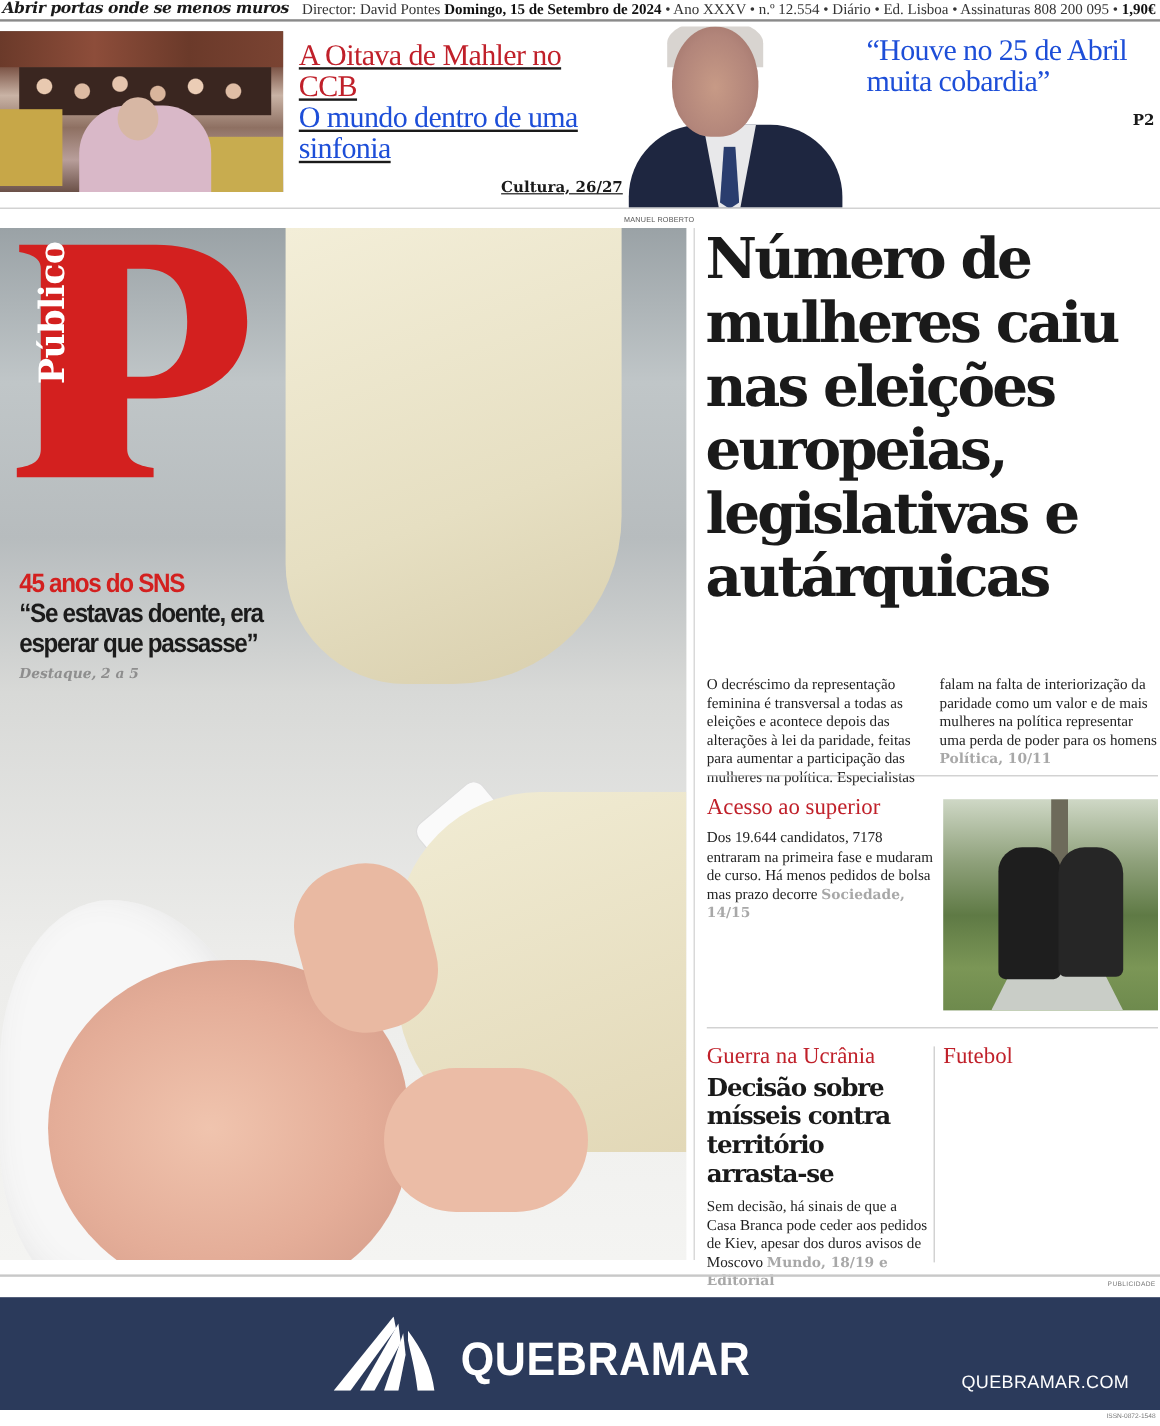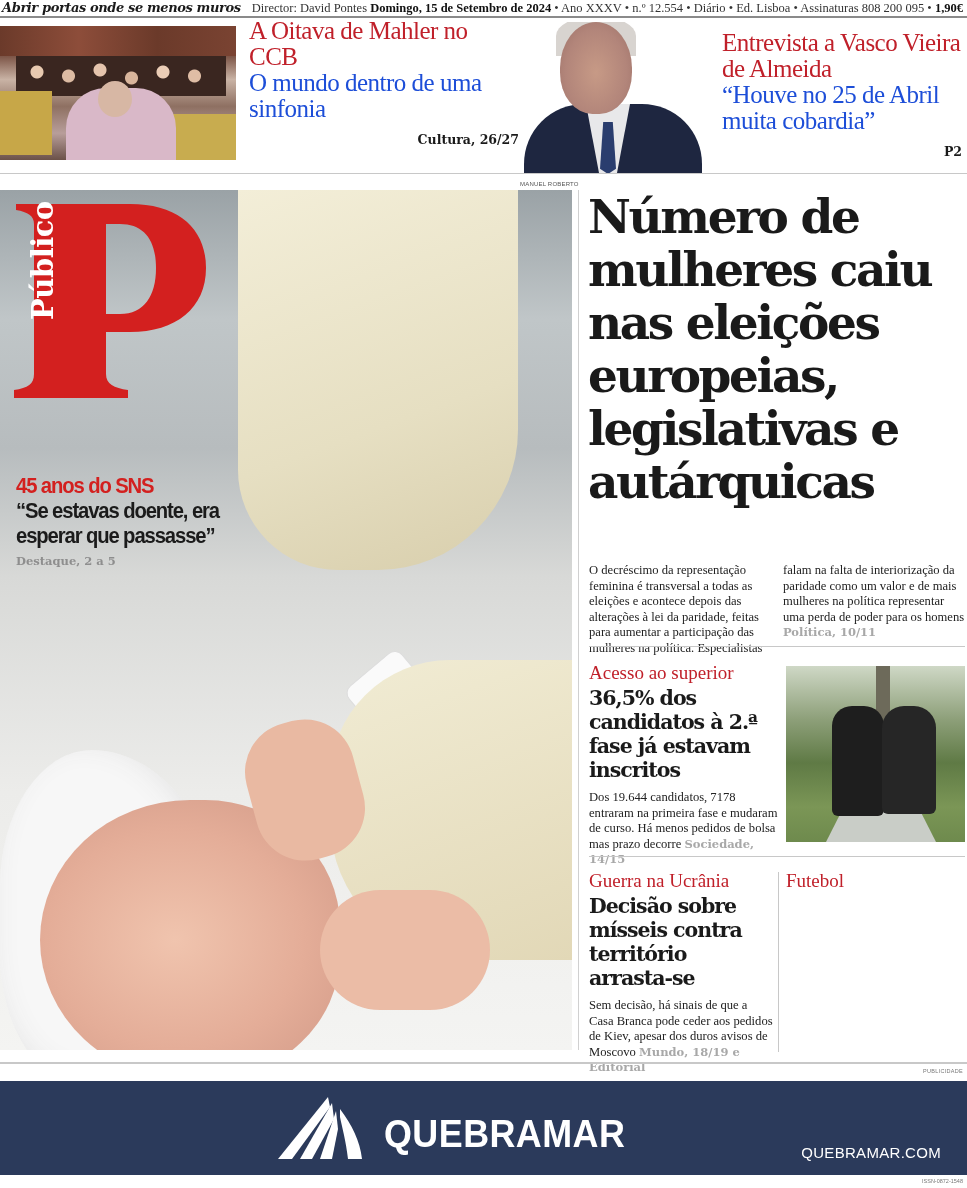--- a/index.html
+++ b/index.html
@@ -25,21 +25,21 @@
   .teaser-photo-1 .head { position:absolute; left:98px; top:55px; width:34px; height:36px; border-radius:50%; background:#d7b7a4; }
   .teaser-photo-1 .crowd { position:absolute; left:16px; top:30px; width:210px; height:40px;
     background: radial-gradient(circle at 10% 40%, #e8c9b0 6px, transparent 7px),
                 radial-gradient(circle at 25% 50%, #ddbba3 6px, transparent 7px),
                 radial-gradient(circle at 40% 35%, #e5c4ad 6px, transparent 7px),
                 radial-gradient(circle at 55% 55%, #d9b59c 6px, transparent 7px),
                 radial-gradient(circle at 70% 40%, #ebcdb6 6px, transparent 7px),
                 radial-gradient(circle at 85% 50%, #dfbda5 6px, transparent 7px),
                 #3a2620; }
 
-  .teaser1-text { left: 249px; top: 18px; width: 270px; }
+  .teaser1-text { left: 249px; top: 34px; width: 270px; text-decoration: underline; }
   .teaser2-text { left: 722px; top: 30px; width: 240px; }
   .teaser-head { font-family: "Liberation Serif", serif; font-size: 25px; line-height: 26px; color: #c0202a; letter-spacing: -0.5px; }
   .teaser-sub { font-family: "Liberation Serif", serif; font-size: 25px; line-height: 26px; color: #1d4ed8; letter-spacing: -0.5px; }
   .teaser-ref { font-family: "DejaVu Serif", serif; font-weight: bold; font-size: 12.5px; margin-top: 10px; color: #1a1a1a; text-align: right; }
 
   .portrait { left: 520px; top: 22px; width: 184px; height: 151px; overflow: hidden; background: #fff; }
   .portrait .suit { position:absolute; left:4px; top:82px; width:178px; height:80px; border-radius: 60px 60px 0 0; background:#1e2640; }
   .portrait .shirt { position:absolute; left:66px; top:82px; width:44px; height:70px; background:#e8e8ea; clip-path: polygon(0 0,100% 0,70% 100%,30% 100%); }
   .portrait .tie { position:absolute; left:80px; top:100px; width:16px; height:52px; background:#2a3d6e; clip-path: polygon(20% 0,80% 0,100% 90%,50% 100%,0 90%); }
   .portrait .face { position:absolute; left:40px; top:0px; width:72px; height:92px; border-radius: 50% 50% 45% 45%; background: radial-gradient(ellipse at 50% 55%, #c79a86 0%, #b2857a 60%, #9a6f66 100%); }
@@ -60,21 +60,21 @@
   .main-photo .band { position:absolute; left:360px; top:470px; width:70px; height:80px; background:#fafafa; border:1px solid #ddd; transform: rotate(-40deg); border-radius:10px; }
 
   
   .logo-p { left: 10px; top: 196px; width: 200px; height: 202px; }
   .logo-word { left: 22px; top: 212px; width: 44px; height: 112px; }
   .logo-word span { position:absolute; left: 0; top: 0; transform-origin: 0 0; transform: translate(4px, 108px) rotate(-90deg); font-family:"DejaVu Serif", serif; font-weight:bold; font-size: 29px; color:#fff; letter-spacing:-0.5px; white-space:nowrap; }
 
   .sns-block { left: 16px; top: 474px; width: 270px; }
   .sns-kicker { font-family: "Liberation Sans", sans-serif; font-weight: bold; font-size: 22px; line-height: 24px; color: #d3201f; letter-spacing: -1.2px; transform: scaleX(0.92); transform-origin: left; }
   .sns-quote { font-family: "Liberation Sans", sans-serif; font-weight: bold; font-size: 22px; line-height: 25px; color: #1b1b1b; letter-spacing: -1.2px; transform: scaleX(0.92); transform-origin: left; }
-  .sns-ref { font-family: "DejaVu Serif", serif; font-weight:bold; font-size: 11.5px; color: #8e8e8e; margin-top: 6px; }
+  .sns-ref { font-family: "DejaVu Serif", serif; font-weight:bold; font-size: 11.5px; color: #8e8e8e; margin-top: 6px; font-style: italic; }
 
   .credit { left: 520px; top: 181px; font-family: "Liberation Sans", sans-serif; font-size: 6px; color: #555; letter-spacing: 0.2px; }
 
   .vdivider { left: 578px; top: 190px; width: 1px; height: 860px; background: #d0d0d0; }
 
   
   .main-headline { left: 588px; top: 190px; width: 379px; font-family: "DejaVu Serif", serif; font-weight: bold; font-size: 47px; line-height: 53px; letter-spacing: -2.4px; color: #1a1a1a; }
   .main-lede { left: 589px; top: 563px; width: 376px; column-count: 2; column-gap: 12px; font-family: "Liberation Serif", serif; font-size: 12.6px; line-height: 15.5px; color: #222; }
   .ref-grey { color: #a8a8a8; font-weight: bold; font-family: "DejaVu Serif", serif; font-size: 11.5px; text-align: right; }
 
@@ -133,21 +133,20 @@
 
 <div class="abs portrait">
   <div class="suit"></div>
   <div class="shirt"></div>
   <div class="tie"></div>
   <div class="hair"></div>
   <div class="face"></div>
 </div>
 
 <div class="abs teaser2-text">
-  <div class="teaser-head">Entrevista a Vasco Vieira de Almeida</div>
   <div class="teaser-sub">“Houve no 25 de Abril muita cobardia”</div>
   <div class="teaser-ref">P2</div>
 </div>
 
 <div class="abs topbar-bottom-line"></div>
 
 <div class="abs main-photo">
   <div class="glove-top"></div>
   <div class="baby-back"></div>
   <div class="band"></div>
@@ -178,21 +177,20 @@
 <div class="abs main-headline">Número de mulheres caiu nas eleições europeias, legislativas e autárquicas</div>
 <div class="abs main-lede">
   <span>O decréscimo da representação feminina é transversal a todas as eleições e acontece depois das alterações à lei da paridade, feitas para aumentar a participação das mulheres na política. Especialistas falam na falta de interiorização da paridade como um valor e de mais mulheres na política representar uma perda de poder para os homens</span>
   <span class="ref-grey">Política, 10/11</span>
 </div>
 
 <div class="abs hline" style="left:589px; top:646px; width:376px;"></div>
 
 <div class="abs acesso story">
   <div class="kicker">Acesso ao superior</div>
-  <div class="story-head">36,5% dos candidatos à 2.ª fase já estavam inscritos</div>
   <div class="story-body">
     <span>Dos 19.644 candidatos, 7178 entraram na primeira fase e mudaram de curso. Há menos pedidos de bolsa mas prazo decorre</span>
     <span class="ref-grey">Sociedade, 14/15</span>
   </div>
 </div>
 <div class="abs capes-photo">
   <div class="tree"></div>
   <div class="path"></div>
   <div class="cape1"></div>
   <div class="cape2"></div>

